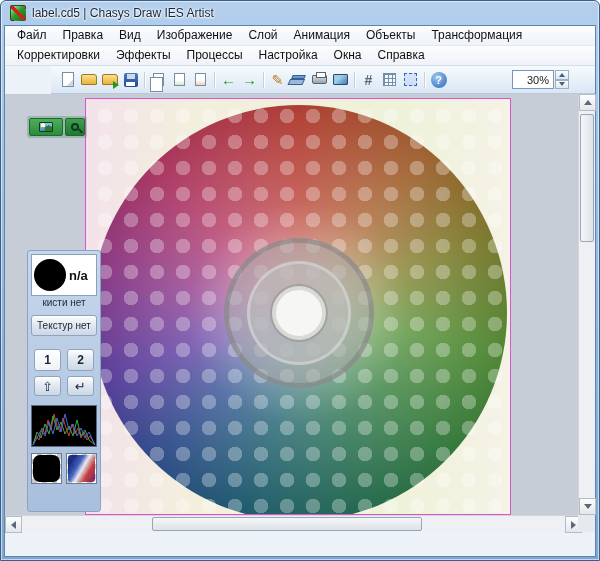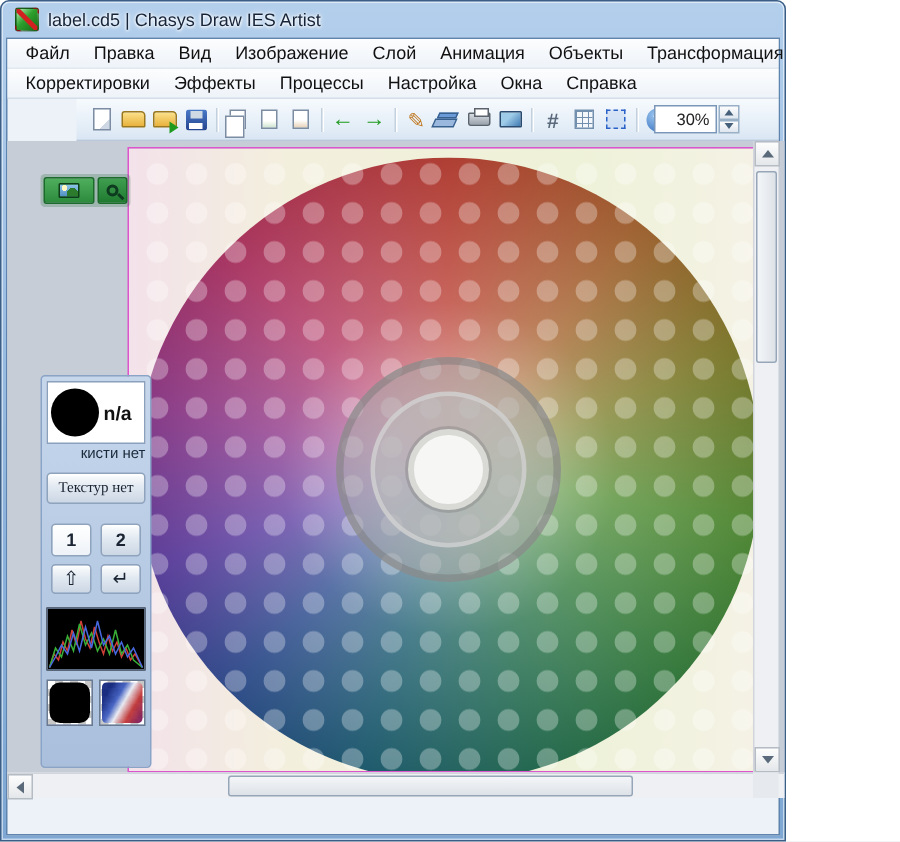--- a/index.html
+++ b/index.html
@@ -1,18 +1,18 @@
 <!DOCTYPE html>
 <html><head>
 <meta charset="utf-8">
 <style>
   * { margin:0; padding:0; box-sizing:border-box; }
   html,body { width:600px; height:561px; font-family:"Liberation Sans","DejaVu Sans",sans-serif; background:#fff; }
 
-  .window { position:absolute; inset:0; width:524px; height:561px;
+  .window { position:absolute; inset:0; width:600px; height:561px;
     background:linear-gradient(#b3cfec,#8db3dd 60%,#7ea7d4);
     border:1px solid #3a5e86; border-radius:6px 6px 0 0; overflow:hidden;
     box-shadow:inset 0 0 0 1px rgba(255,255,255,.55); }
 
   
   .titlebar { position:absolute; left:0; top:0; right:0; height:24px; display:flex; align-items:center; padding-left:9px; }
   .app-icon { width:16px; height:16px; margin-right:6px; border-radius:2px; border:1px solid rgba(0,0,0,.35);
     background:
       linear-gradient(45deg, transparent 42%, #d02020 42%, #d02020 58%, transparent 58%),
       linear-gradient(135deg,#bef0be,#2da02d 45%,#176e17);
@@ -111,24 +111,24 @@
       linear-gradient(#8ec6ea,#4f8ec0); }
   .ic-magnifier { width:8px; height:8px; border:2px solid #0e3a20; border-radius:50%; position:relative; }
   .ic-magnifier::after { content:""; position:absolute; left:5px; top:5px; width:2px; height:5px; background:#0e3a20; transform:rotate(-45deg); transform-origin:top left; }
 
   
   .tool-panel { position:absolute; left:22px; top:156px; width:74px; height:262px; padding:3px;
     background:linear-gradient(#c6d7ec,#a9bfdc); border:1px solid #8aa4c8; border-radius:3px; }
   .brush-box { height:42px; background:#fff; border:1px solid #8aa0bc; display:flex; align-items:center; padding-left:2px; }
   .brush-dot { width:32px; height:32px; border-radius:50%; background:#000; flex:0 0 auto; }
   .brush-na { font-size:13px; font-weight:bold; color:#111; margin-left:3px; }
-  .brush-caption { height:14px; font-size:10px; color:#1a2a3a; text-align:right; line-height:14px; }
+  .brush-caption { height:14px; font-size:10px; color:#1a2a3a; text-align:center; line-height:14px; }
   .pbtn { background:linear-gradient(#fdfefe,#e2e9f1 45%,#ccd7e5); border:1px solid #8fa3bd; border-radius:3px;
     box-shadow:inset 0 1px 0 #fff; display:flex; align-items:center; justify-content:center; color:#1a2433; }
-  .texture-btn { height:21px; width:100%; font-size:10px; margin-top:5px;font-family:Liberation Serif, serif; }
+  .texture-btn { height:21px; width:100%; font-size:10px; margin-top:5px; }
   .num-row { display:flex; gap:6px; margin-top:13px; justify-content:center; }
   .num-btn { width:27px; height:22px; font-size:12px; font-weight:bold; }
   .num-btn.active { background:linear-gradient(#ffffff,#eef3f8); }
   .arrow-row { display:flex; gap:6px; margin-top:5px; justify-content:center; }
   .arrow-btn { width:27px; height:20px; font-size:13px; }
   .hist-box { margin-top:9px; width:66px; height:42px; border:1px solid #5a6a80; background:#000; }
   .swatch-row { display:flex; gap:4px; margin-top:6px; }
   .swatch { width:31px; height:31px; border:1px solid #6a7a90;
     background:repeating-conic-gradient(#c8c8c8 0% 25%, #fff 0% 50%) 0 0/10px 10px; position:relative; }
   .swatch .fill-black { position:absolute; inset:1px; background:#000; border-radius:7px; }

